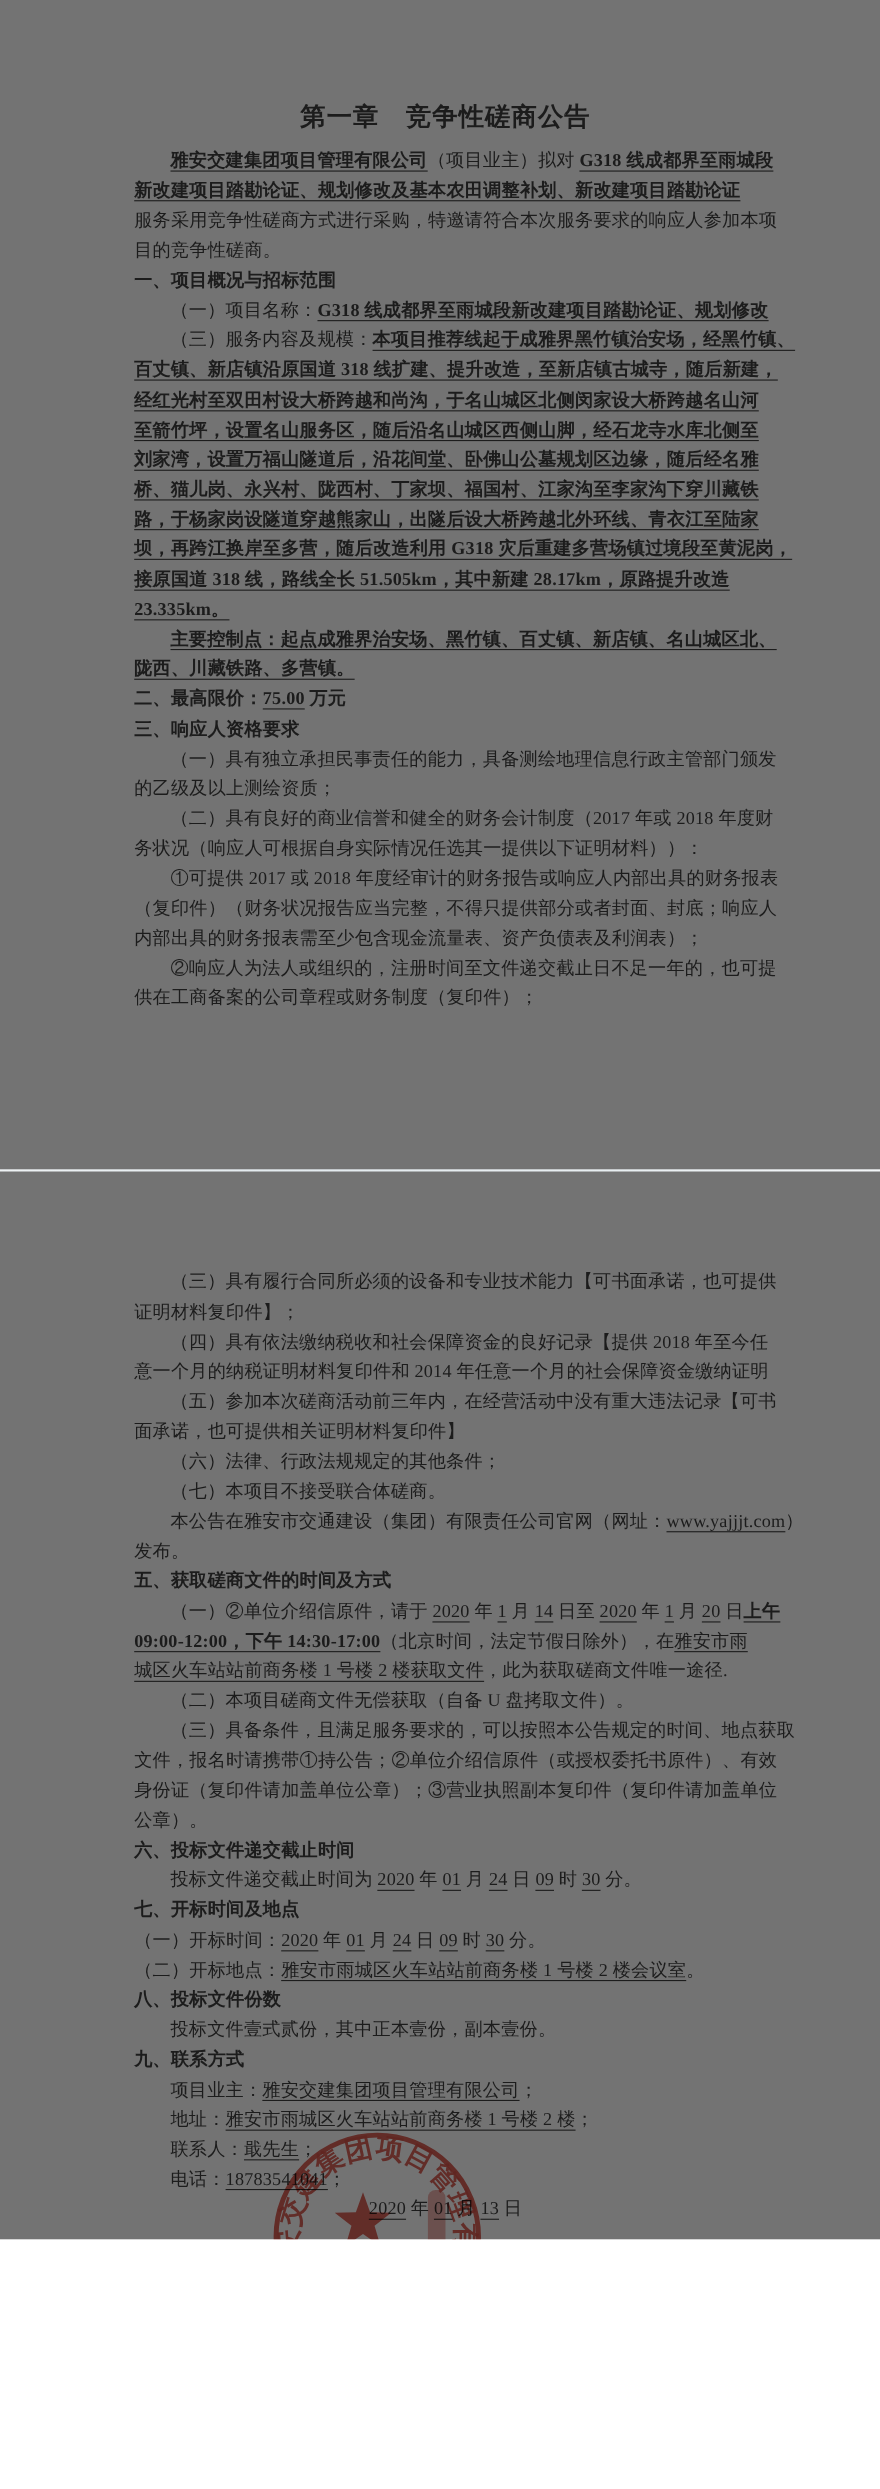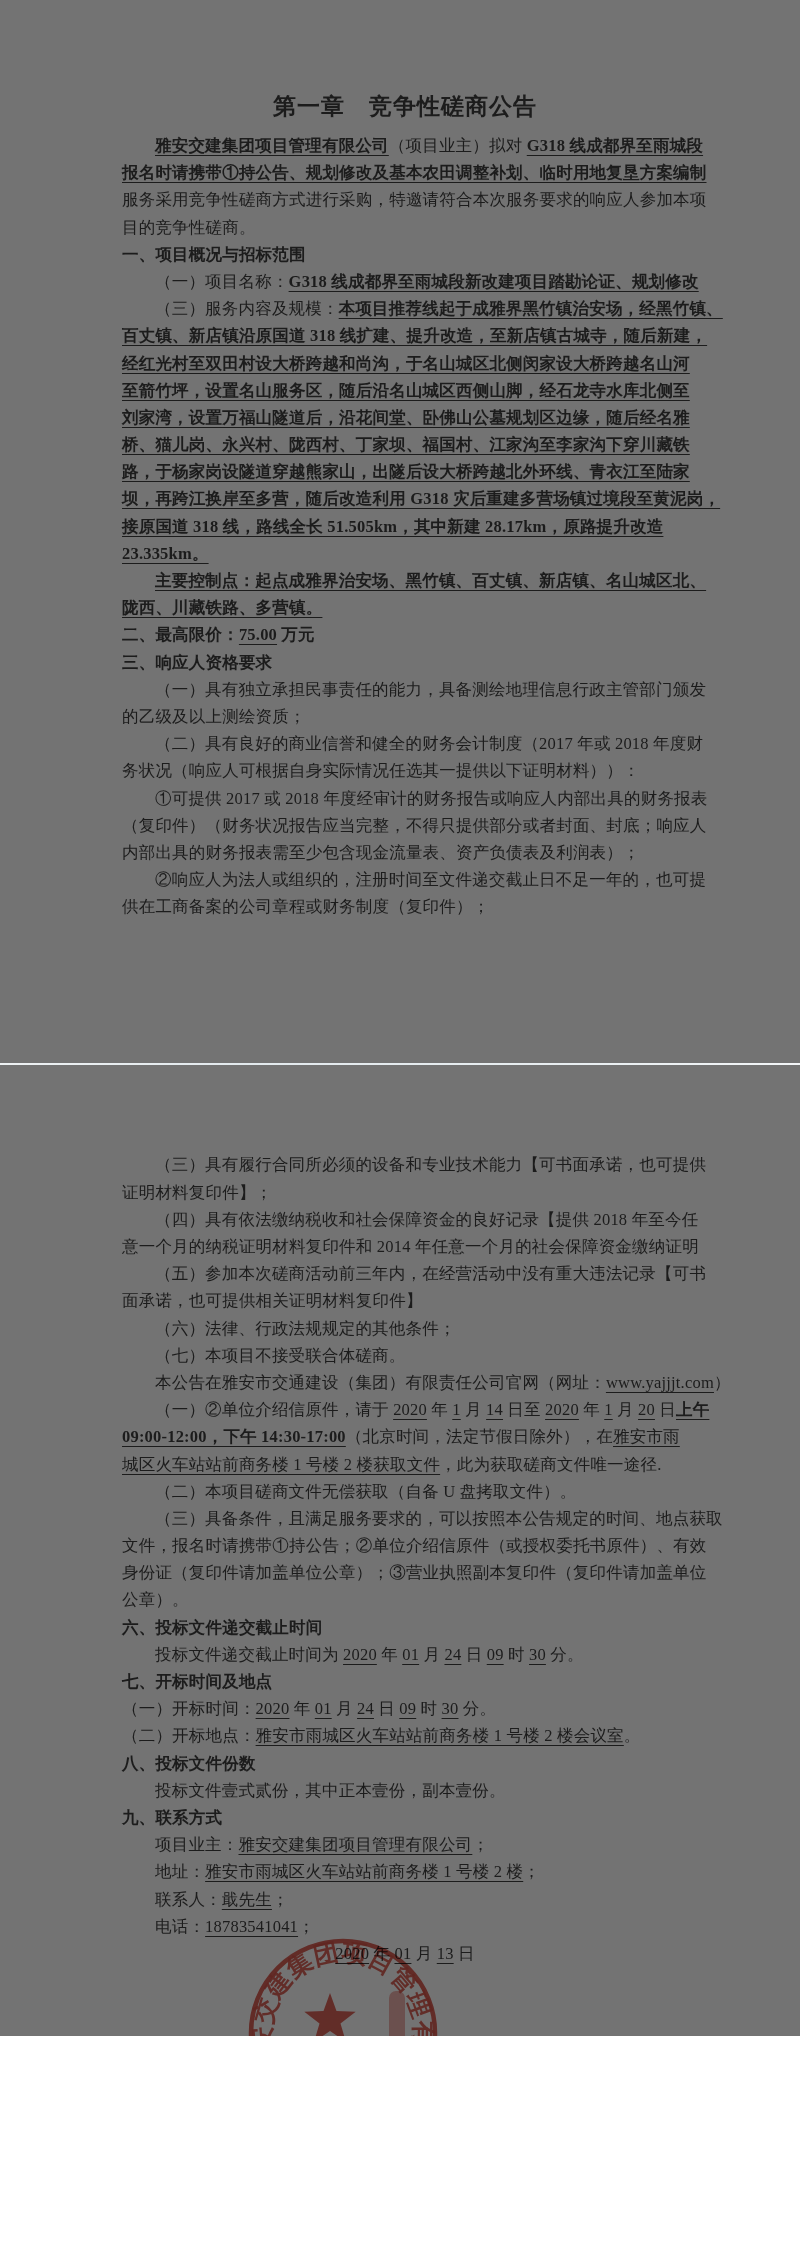--- a/index.html
+++ b/index.html
@@ -40,21 +40,21 @@
   }
 </style>
 </head>
 <body>
 
 <div class="page">
   <div class="content">
     <div class="doc-title">第一章　竞争性磋商公告</div>
     <div>
         <div class="line ind"><span class="b u">雅安交建集团项目管理有限公司</span><span>（项目业主）拟对 </span><span class="b u">G318 线成都界至雨城段</span></div>
-        <div class="line"><span class="b u">报名时请携带①持公告、规划修改及基本农田调整补划、临时用地复垦方案编制</span></div>
+        <div class="line"><span class="b u">新改建项目踏勘论证、规划修改及基本农田调整补划、新改建项目踏勘论证</span></div>
         <div class="line"><span>服务采用竞争性磋商方式进行采购，特邀请符合本次服务要求的响应人参加本项</span></div>
         <div class="line"><span>目的竞争性磋商。</span></div>
         <div class="line"><span class="b">一、项目概况与招标范围</span></div>
         <div class="line ind"><span>（一）项目名称：</span><span class="b u">G318 线成都界至雨城段新改建项目踏勘论证、规划修改</span></div>
         <div class="line ind"><span>（三）服务内容及规模：</span><span class="b u">本项目推荐线起于成雅界黑竹镇治安场，经黑竹镇、</span></div>
         <div class="line"><span class="b u">百丈镇、新店镇沿原国道 318 线扩建、提升改造，至新店镇古城寺，随后新建，</span></div>
         <div class="line"><span class="b u">经红光村至双田村设大桥跨越和尚沟，于名山城区北侧闵家设大桥跨越名山河</span></div>
         <div class="line"><span class="b u">至箭竹坪，设置名山服务区，随后沿名山城区西侧山脚，经石龙寺水库北侧至</span></div>
         <div class="line"><span class="b u">刘家湾，设置万福山隧道后，沿花间堂、卧佛山公墓规划区边缘，随后经名雅</span></div>
         <div class="line"><span class="b u">桥、猫儿岗、永兴村、陇西村、丁家坝、福国村、江家沟至李家沟下穿川藏铁</span></div>
@@ -80,20 +80,22 @@
         </div>
         <div class="line ind"><span>（三）具有履行合同所必须的设备和专业技术能力【可书面承诺，也可提供</span></div>
         <div class="line"><span>证明材料复印件】；</span></div>
         <div class="line ind"><span>（四）具有依法缴纳税收和社会保障资金的良好记录【提供 2018 年至今任</span></div>
         <div class="line"><span>意一个月的纳税证明材料复印件和 2014 年任意一个月的社会保障资金缴纳证明</span></div>
         <div class="line ind"><span>（五）参加本次磋商活动前三年内，在经营活动中没有重大违法记录【可书</span></div>
         <div class="line"><span>面承诺，也可提供相关证明材料复印件】</span></div>
         <div class="line ind"><span>（六）法律、行政法规规定的其他条件；</span></div>
         <div class="line ind"><span>（七）本项目不接受联合体磋商。</span></div>
         <div class="line ind"><span>本公告在雅安市交通建设（集团）有限责任公司官网（网址：</span><span class="u">www.yajjjt.com</span><span>）</span></div>
+        <div class="line"><span>发布。</span></div>
+        <div class="line"><span class="b">五、获取磋商文件的时间及方式</span></div>
         <div class="line ind"><span>（一）②单位介绍信原件，请于 </span><span class="u">2020</span><span> 年 </span><span class="u">1</span><span> 月 </span><span class="u">14</span><span> 日至 </span><span class="u">2020</span><span> 年 </span><span class="u">1</span><span> 月 </span><span class="u">20</span><span> 日</span><span class="b u">上午</span></div>
         <div class="line"><span class="b u">09:00-12:00，下午 14:30-17:00</span><span>（北京时间，法定节假日除外），在</span><span class="u">雅安市雨</span></div>
         <div class="line"><span class="u">城区火车站站前商务楼 1 号楼 2 楼获取文件</span><span>，此为获取磋商文件唯一途径.</span></div>
         <div class="line ind"><span>（二）本项目磋商文件无偿获取（自备 U 盘拷取文件）。</span></div>
         <div class="line ind"><span>（三）具备条件，且满足服务要求的，可以按照本公告规定的时间、地点获取</span></div>
         <div class="line"><span>文件，报名时请携带①持公告；②单位介绍信原件（或授权委托书原件）、有效</span></div>
         <div class="line"><span>身份证（复印件请加盖单位公章）；③营业执照副本复印件（复印件请加盖单位</span></div>
         <div class="line"><span>公章）。</span></div>
         <div class="line"><span class="b">六、投标文件递交截止时间</span></div>
         <div class="line ind"><span>投标文件递交截止时间为 </span><span class="u">2020</span><span> 年 </span><span class="u">01</span><span> 月 </span><span class="u">24</span><span> 日 </span><span class="u">09</span><span> 时 </span><span class="u">30</span><span> 分。</span></div>

